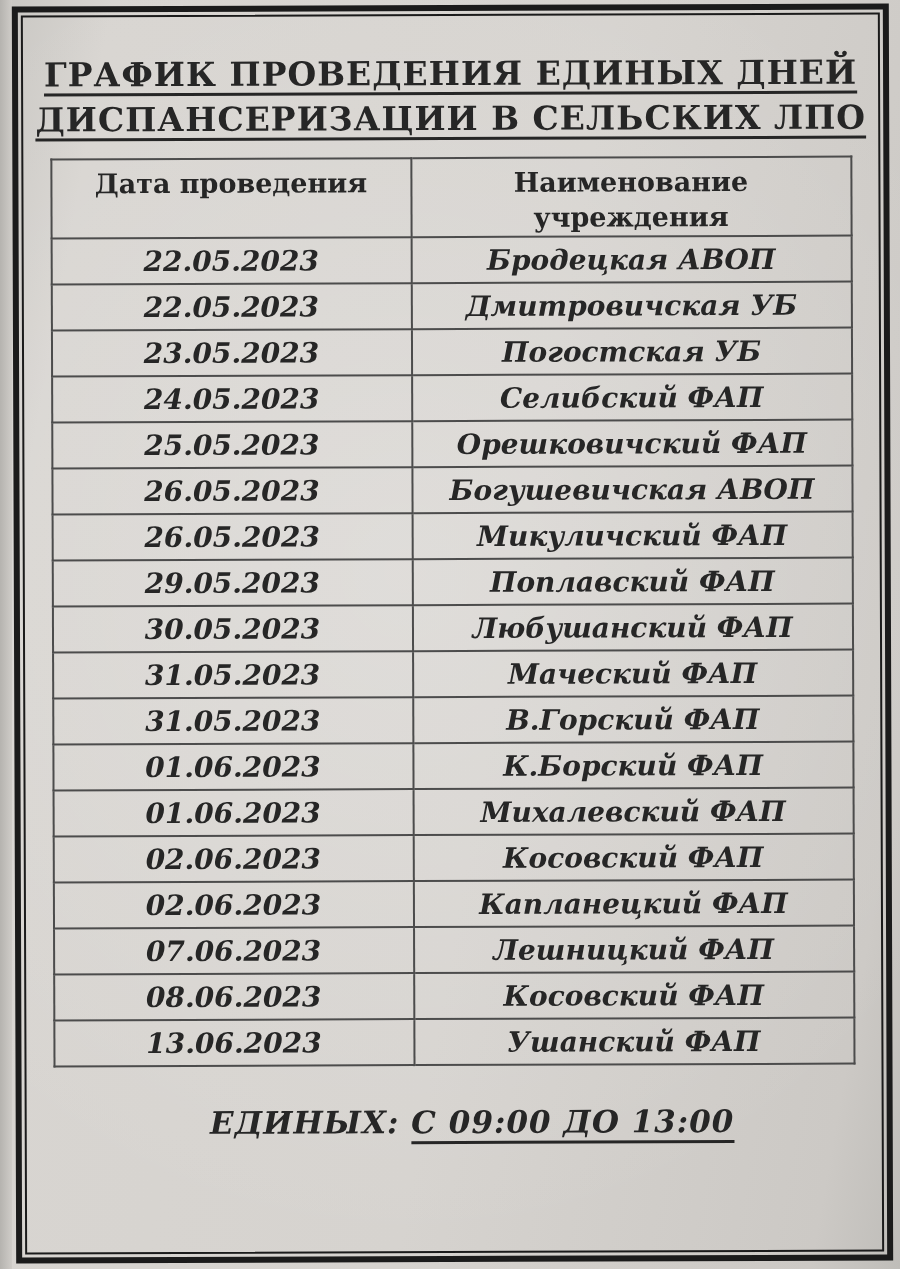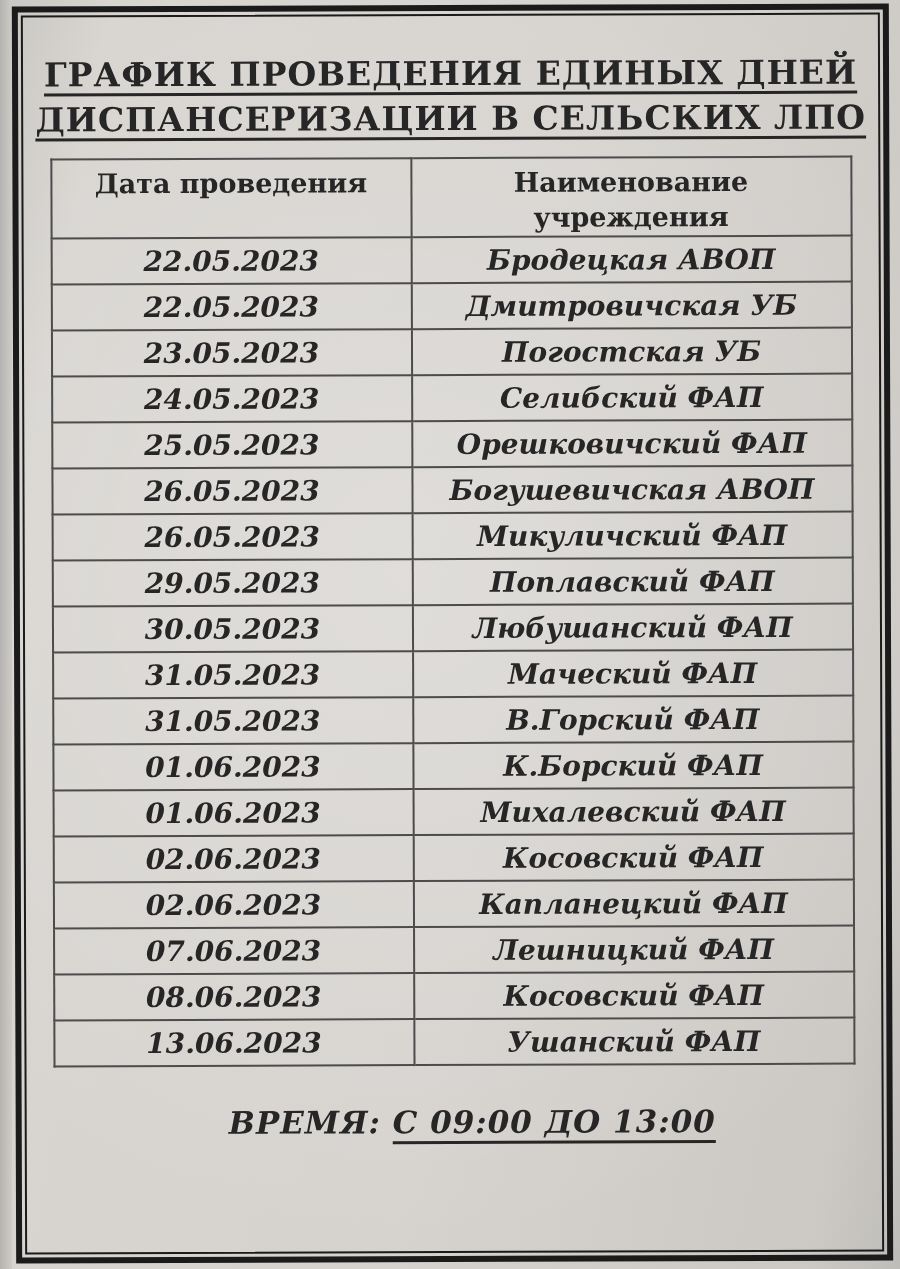--- a/index.html
+++ b/index.html
@@ -207,21 +207,21 @@
                   <td>Косовский ФАП</td>
                 </tr>
                 <tr>
                   <td>13.06.2023</td>
                   <td>Ушанский ФАП</td>
                 </tr>
               </tbody>
           </table>
 
           <div class="time-note">
-            <span>ВРЕМЯ:</span>
+            <span>ЕДИНЫХ:</span>
             <span class="underline">С 09:00 ДО 13:00</span>
           </div>
 
         </div>
       </div>
     </div>
   </div>
 </div>
 
 </body></html>

